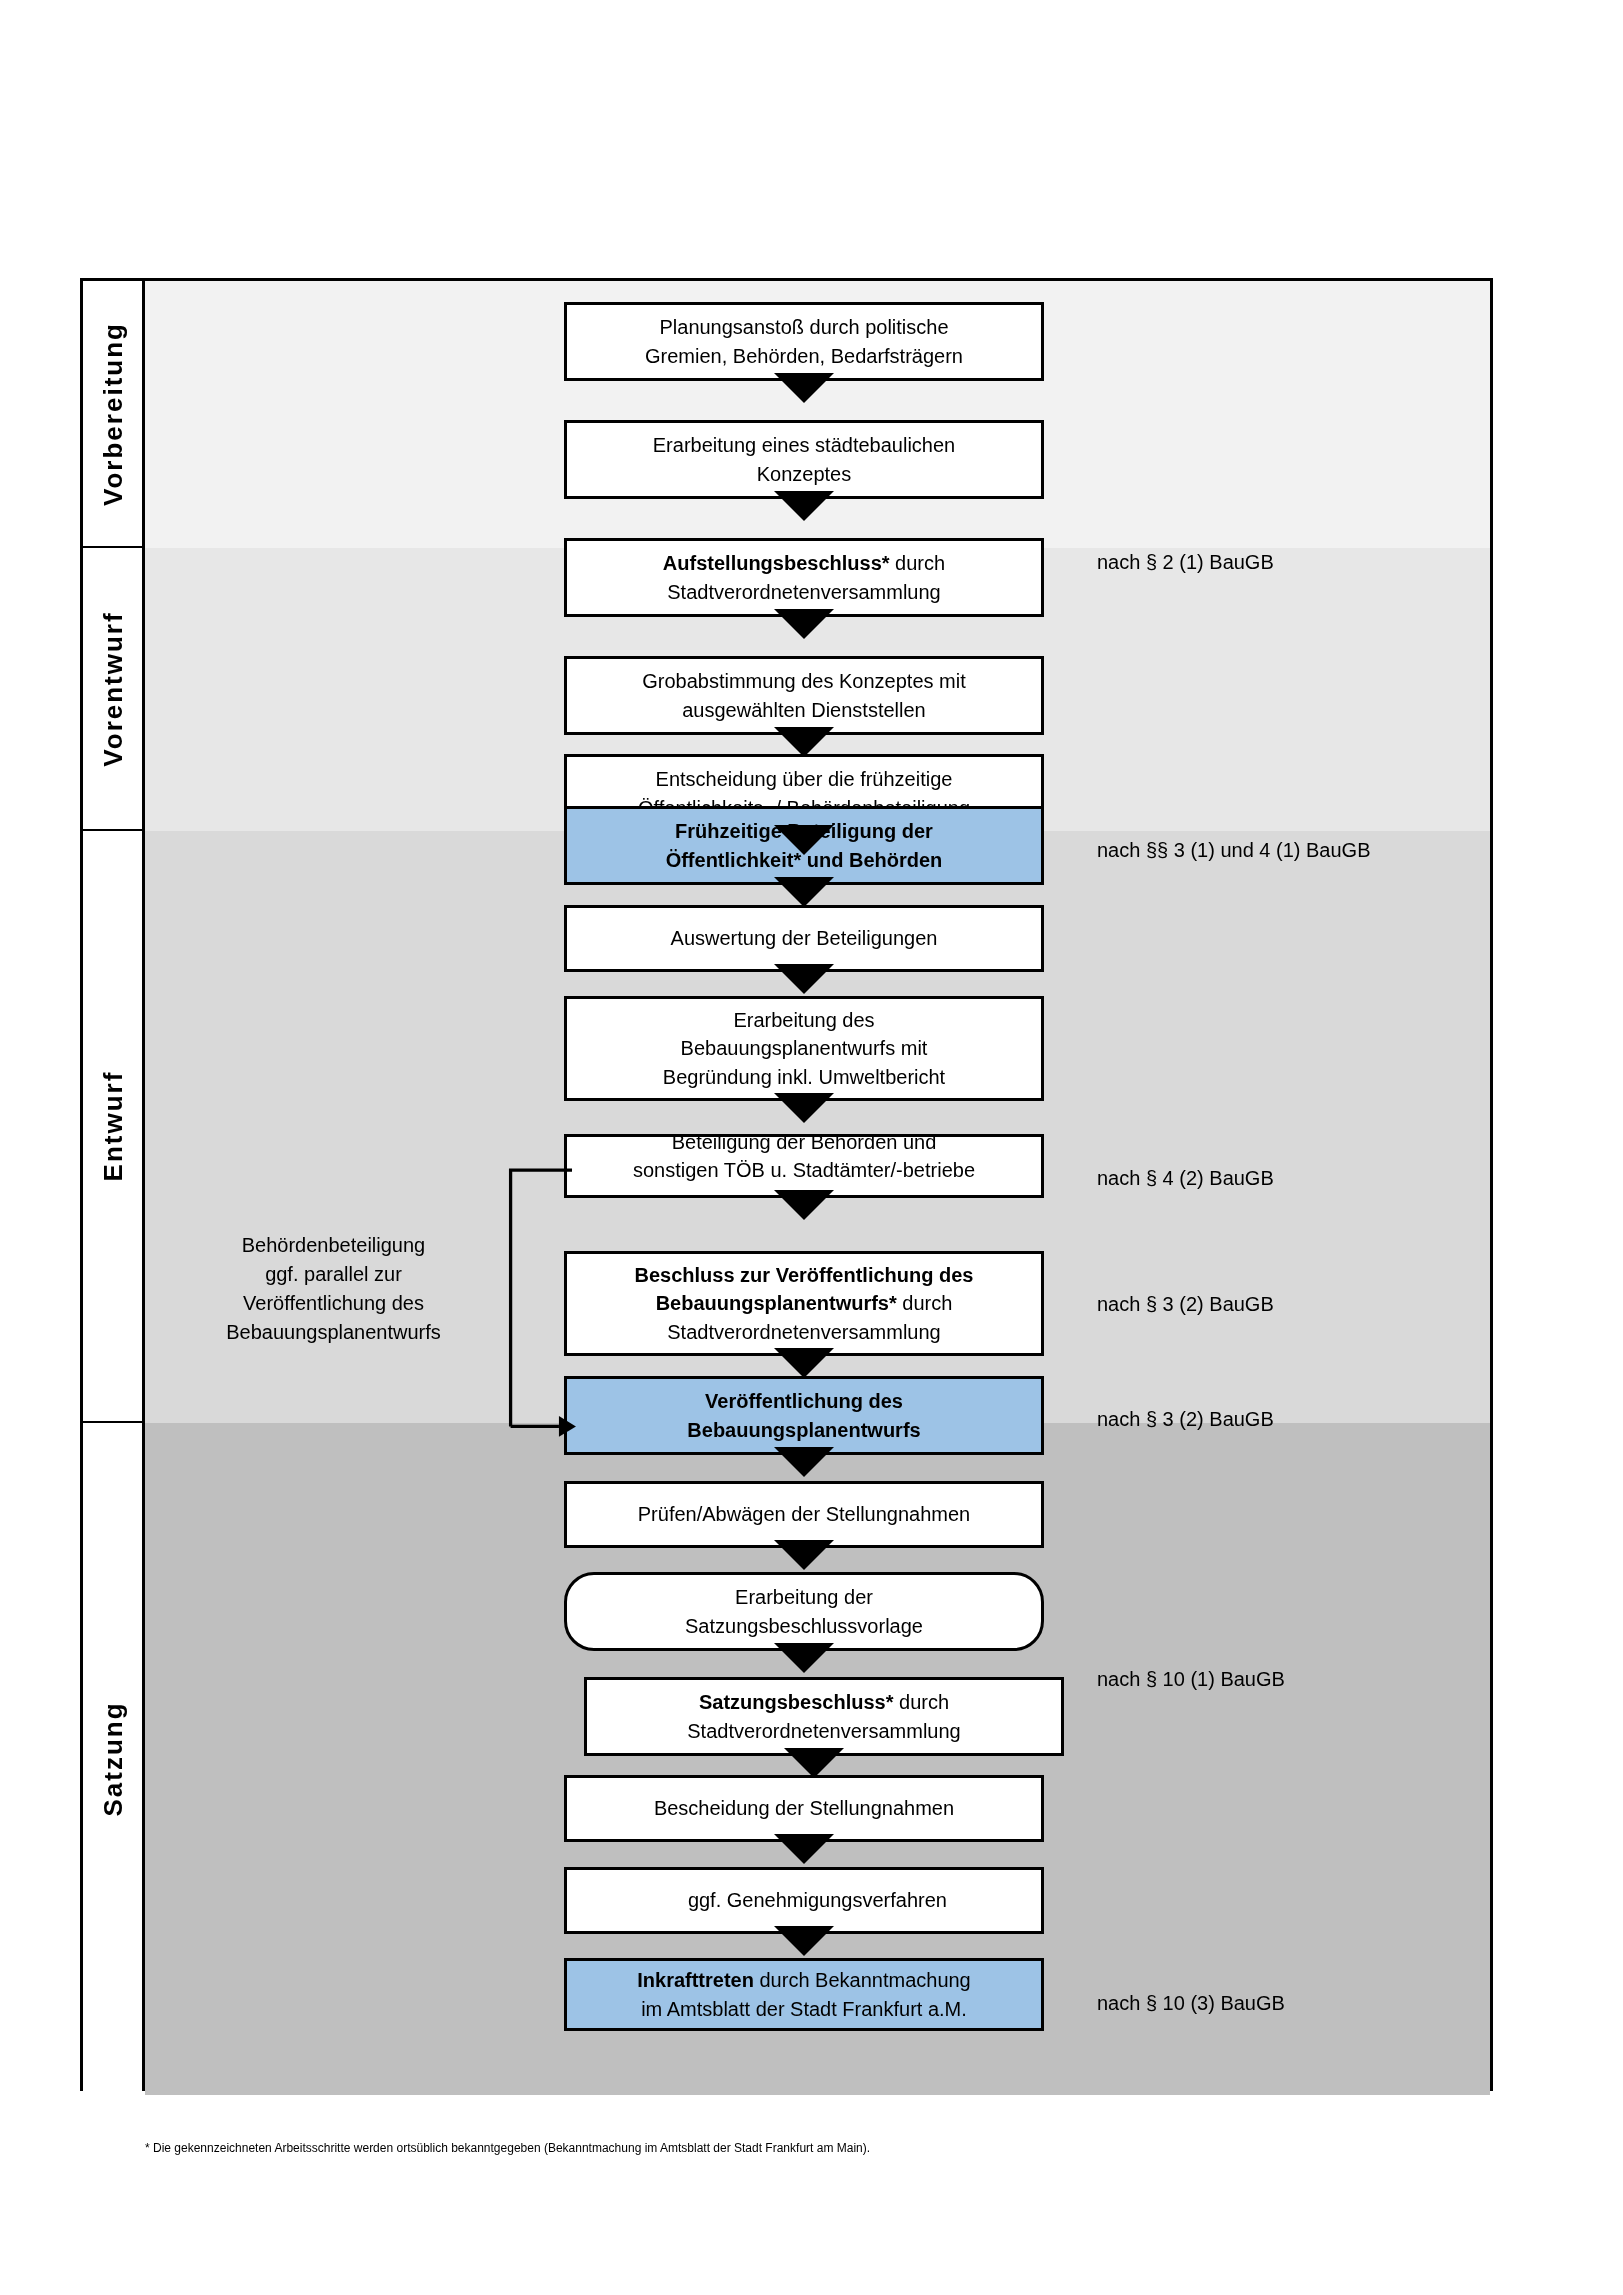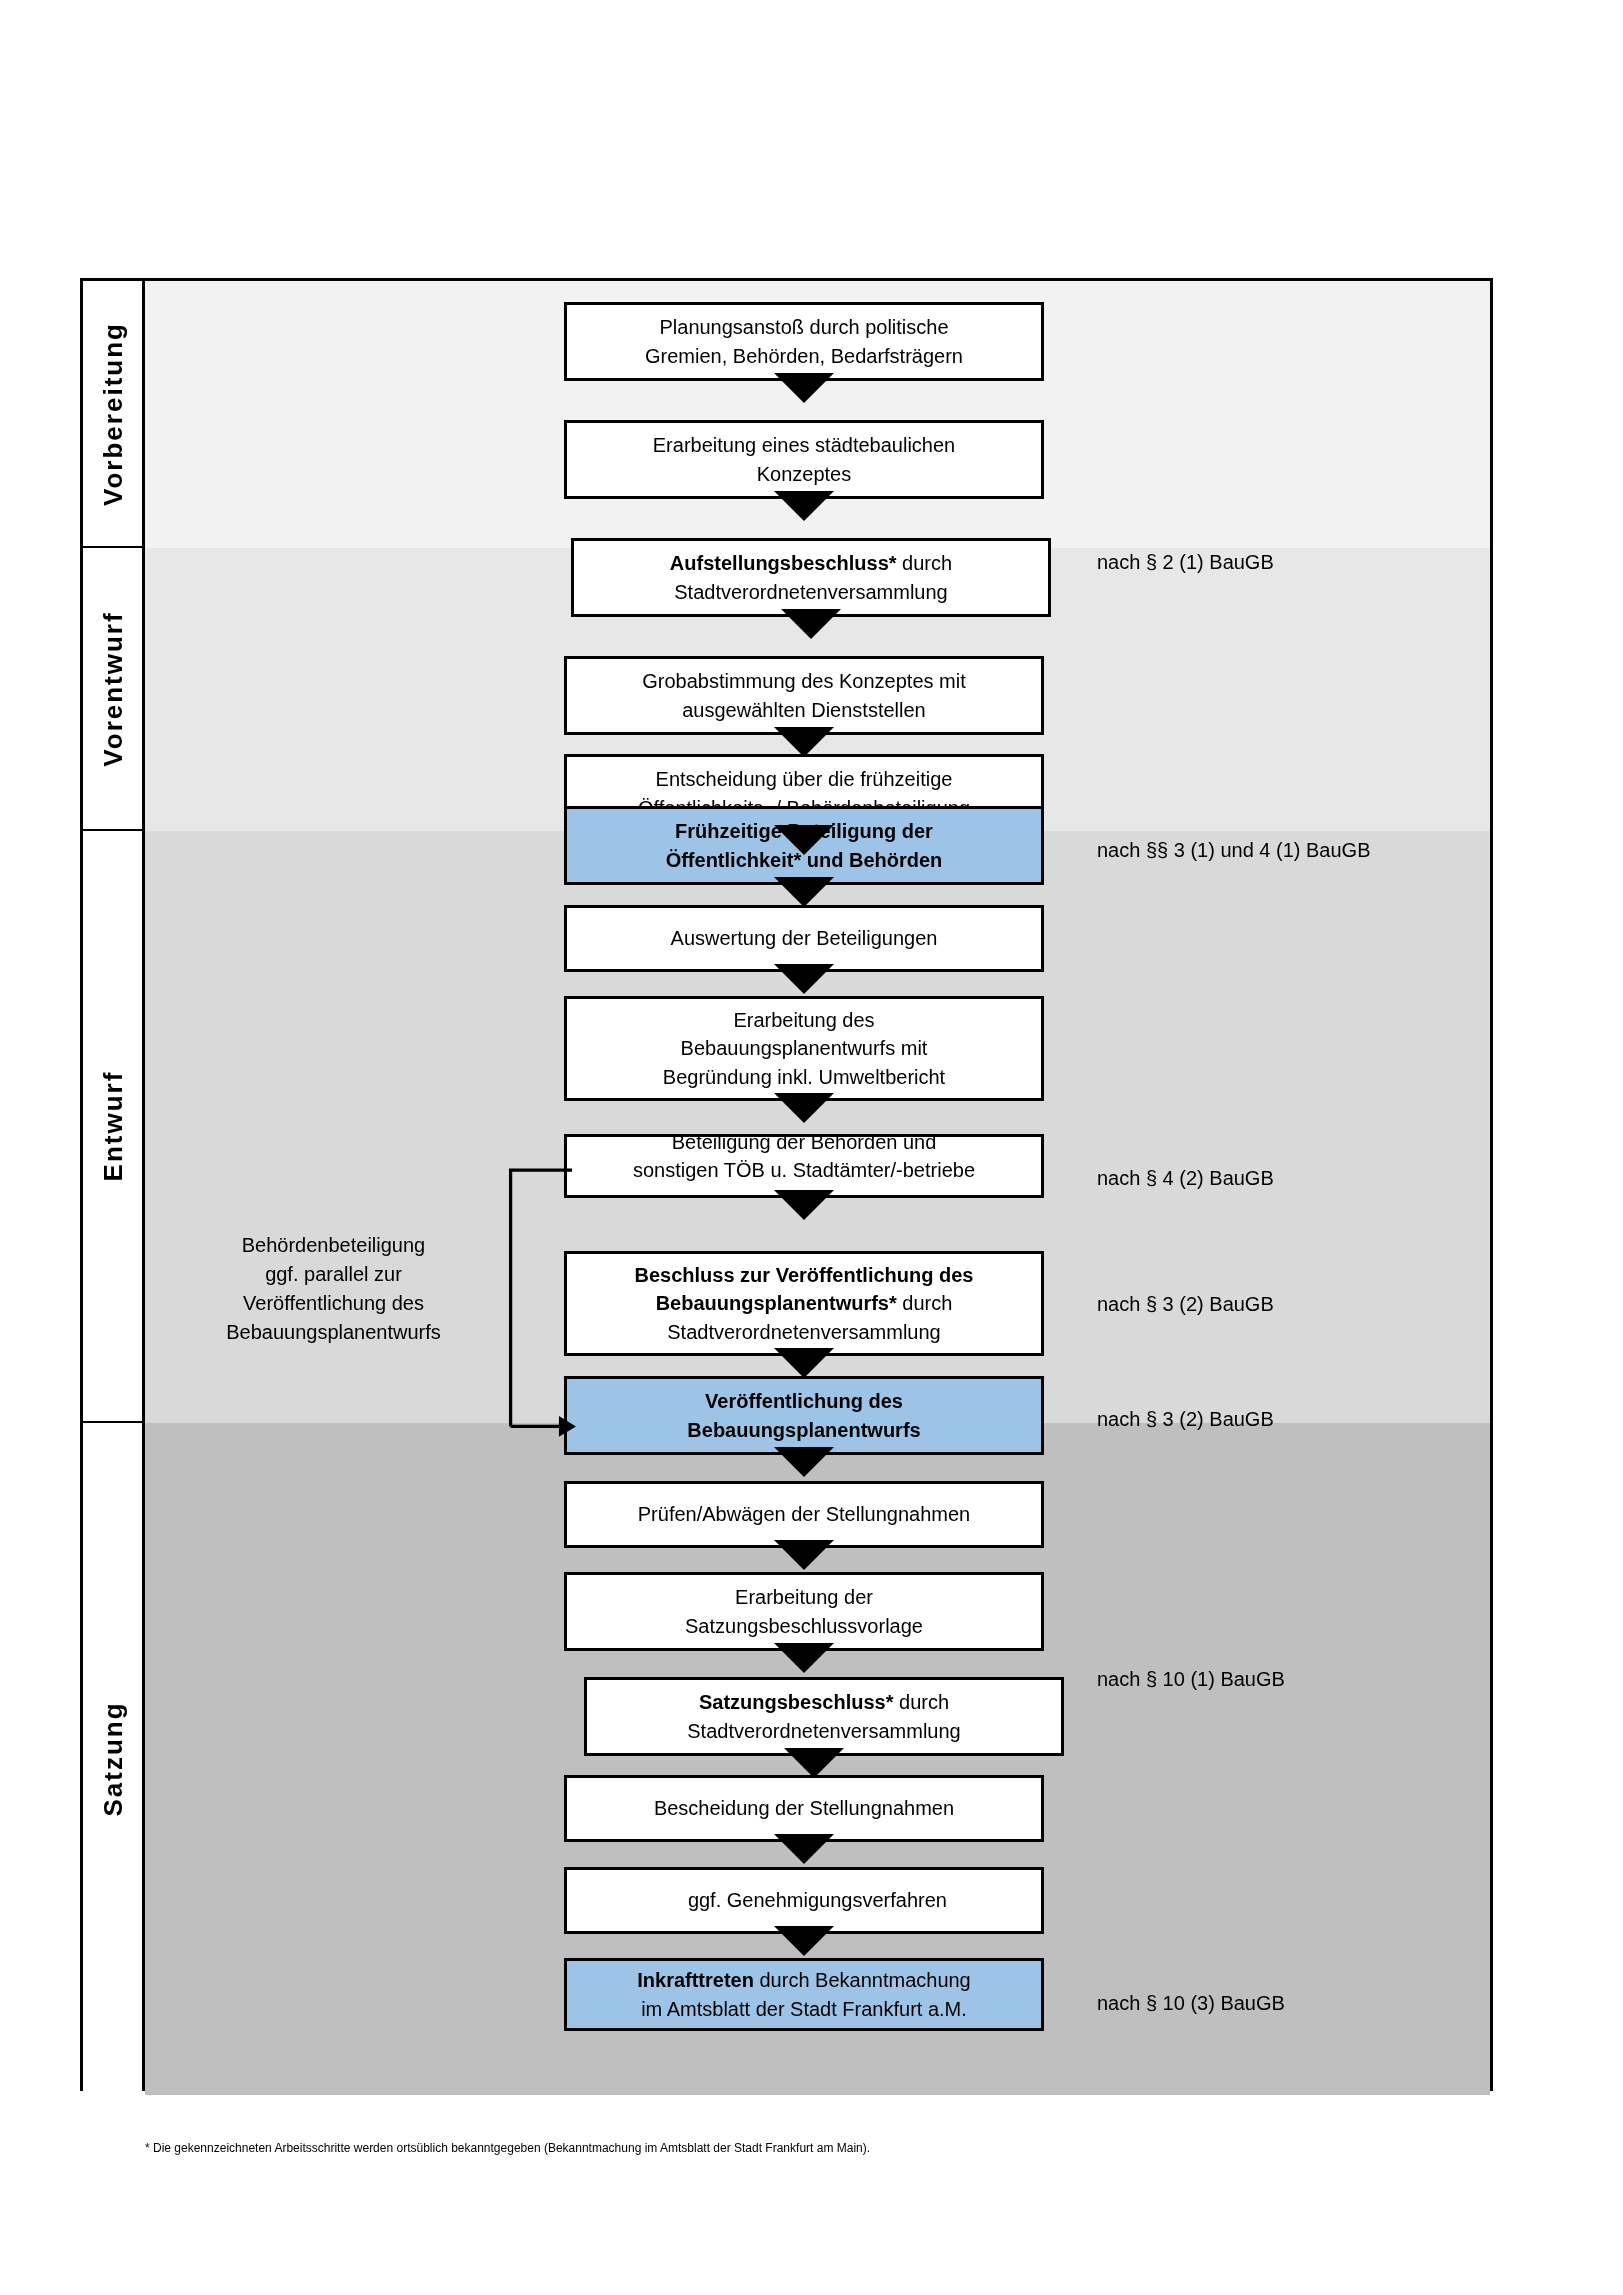--- a/index.html
+++ b/index.html
@@ -216,21 +216,21 @@
       </div>
       <div class="arrow-down"></div>
     </div>
     <div class="flow-node" style="position: absolute; left: 0px; top: 420px; width: 480px;">
       <div class="flow-box" style="height: 79px;">
         <div>Erarbeitung eines städtebaulichen</div>
         <div>Konzeptes</div>
       </div>
       <div class="arrow-down"></div>
     </div>
-    <div class="flow-node" style="position: absolute; left: 0px; top: 538px; width: 480px; margin-left: 7px;">
+    <div class="flow-node" style="position: absolute; left: 0px; top: 538px; width: 480px;">
       <div class="flow-box" style="height: 79px;">
         <div><b>Aufstellungsbeschluss*</b> durch</div>
         <div>Stadtverordnetenversammlung</div>
       </div>
       <div class="arrow-down"></div>
     </div>
     <div class="flow-node" style="position: absolute; left: 0px; top: 656px; width: 480px;">
       <div class="flow-box" style="height: 79px;">
         <div>Grobabstimmung des Konzeptes mit</div>
         <div>ausgewählten Dienststellen</div>
@@ -287,21 +287,21 @@
       </div>
       <div class="arrow-down"></div>
     </div>
     <div class="flow-node" style="position: absolute; left: 0px; top: 1481px; width: 480px;">
       <div class="flow-box" style="height: 67px;">
         <div>Prüfen/Abwägen der Stellungnahmen</div>
       </div>
       <div class="arrow-down"></div>
     </div>
     <div class="flow-node" style="position: absolute; left: 0px; top: 1572px; width: 480px;">
-      <div class="flow-box" style="height: 79px;">
+      <div class="flow-box" style="height: 79px; border-radius: 30px;">
         <div>Erarbeitung der</div>
         <div>Satzungsbeschlussvorlage</div>
       </div>
       <div class="arrow-down"></div>
     </div>
     <div class="flow-node" style="position: absolute; left: 0px; top: 1677px; width: 480px; padding-left: 20px;">
       <div class="flow-box" style="height: 79px;">
         <div><b>Satzungsbeschluss*</b> durch</div>
         <div>Stadtverordnetenversammlung</div>
       </div>

